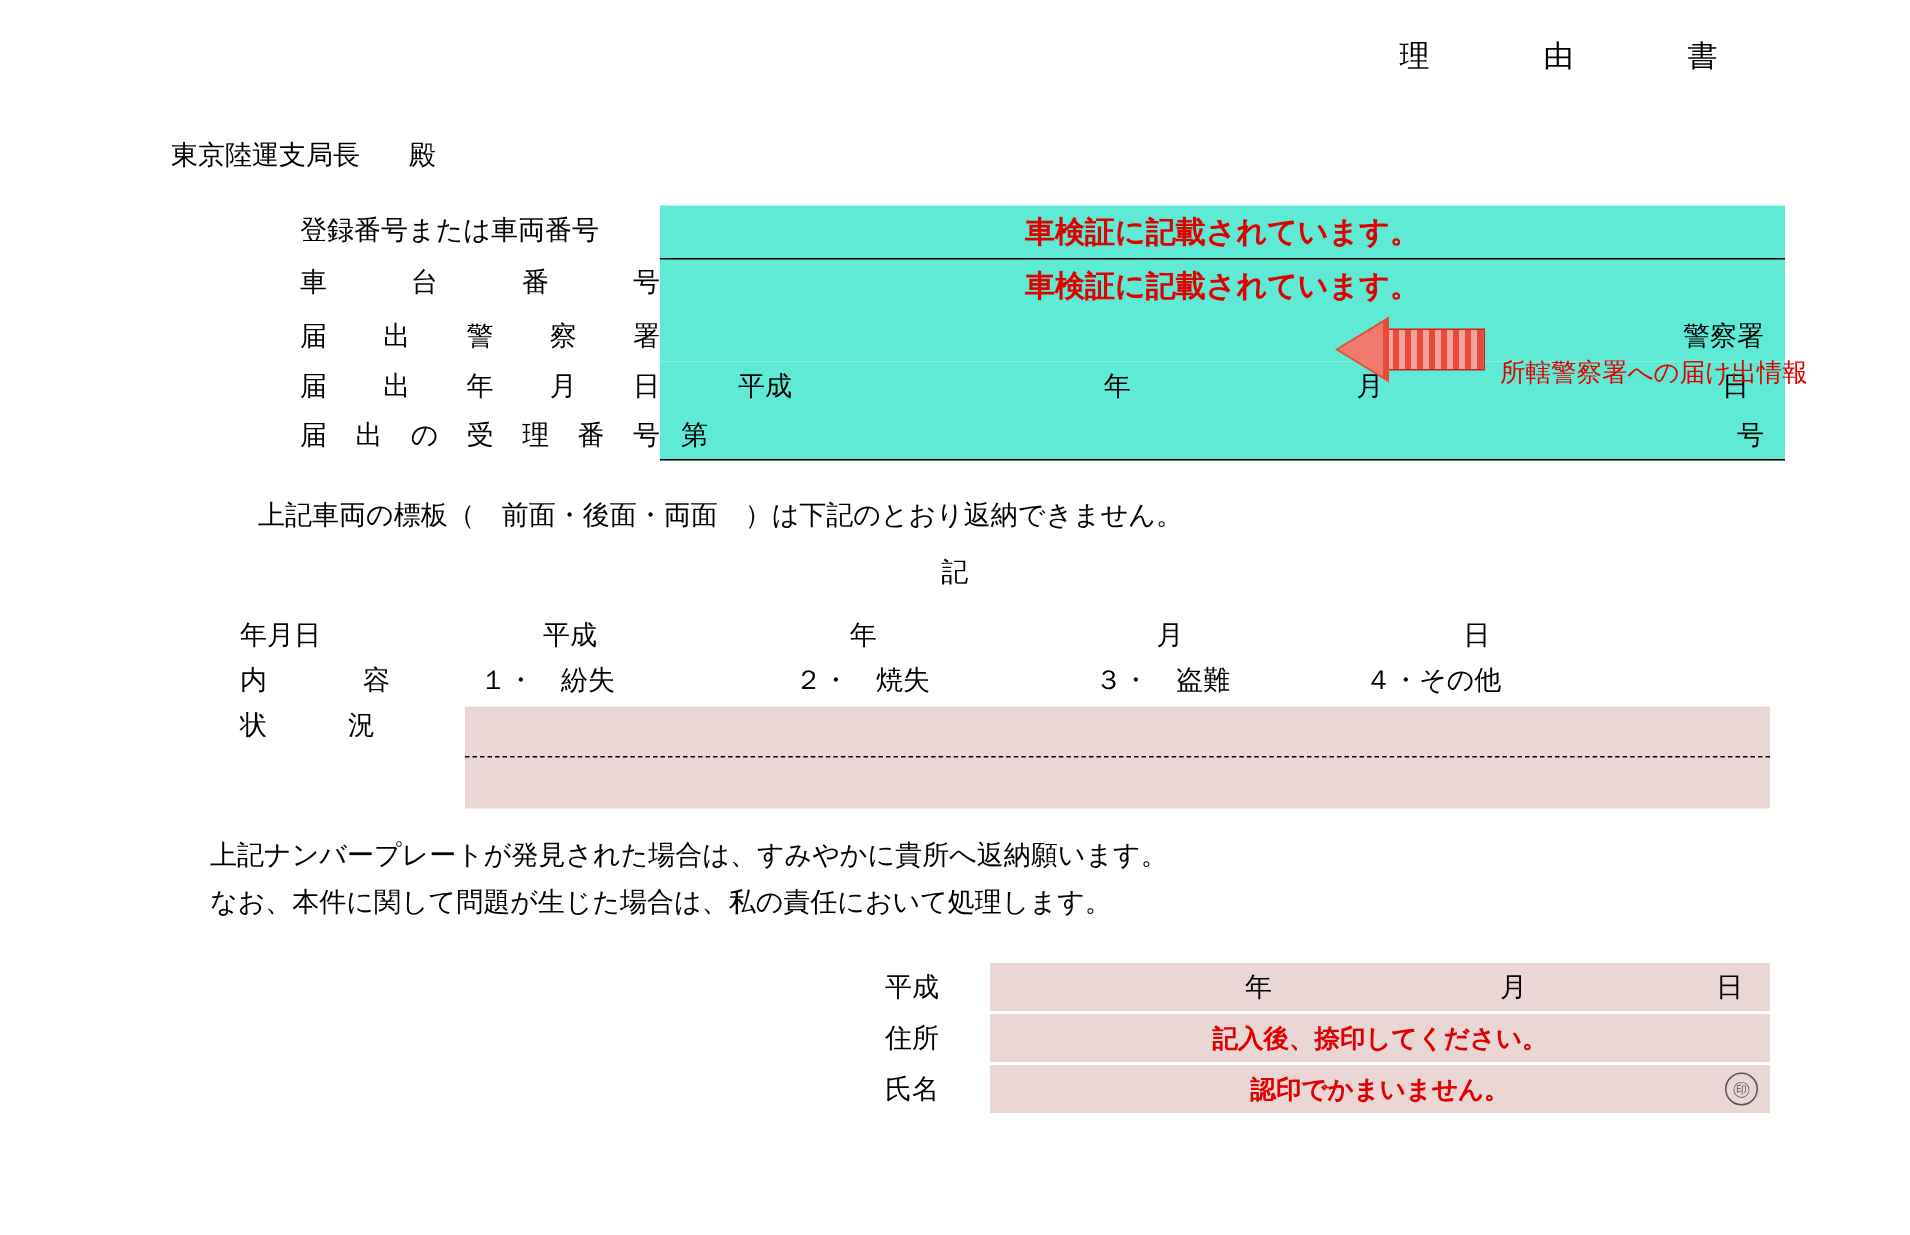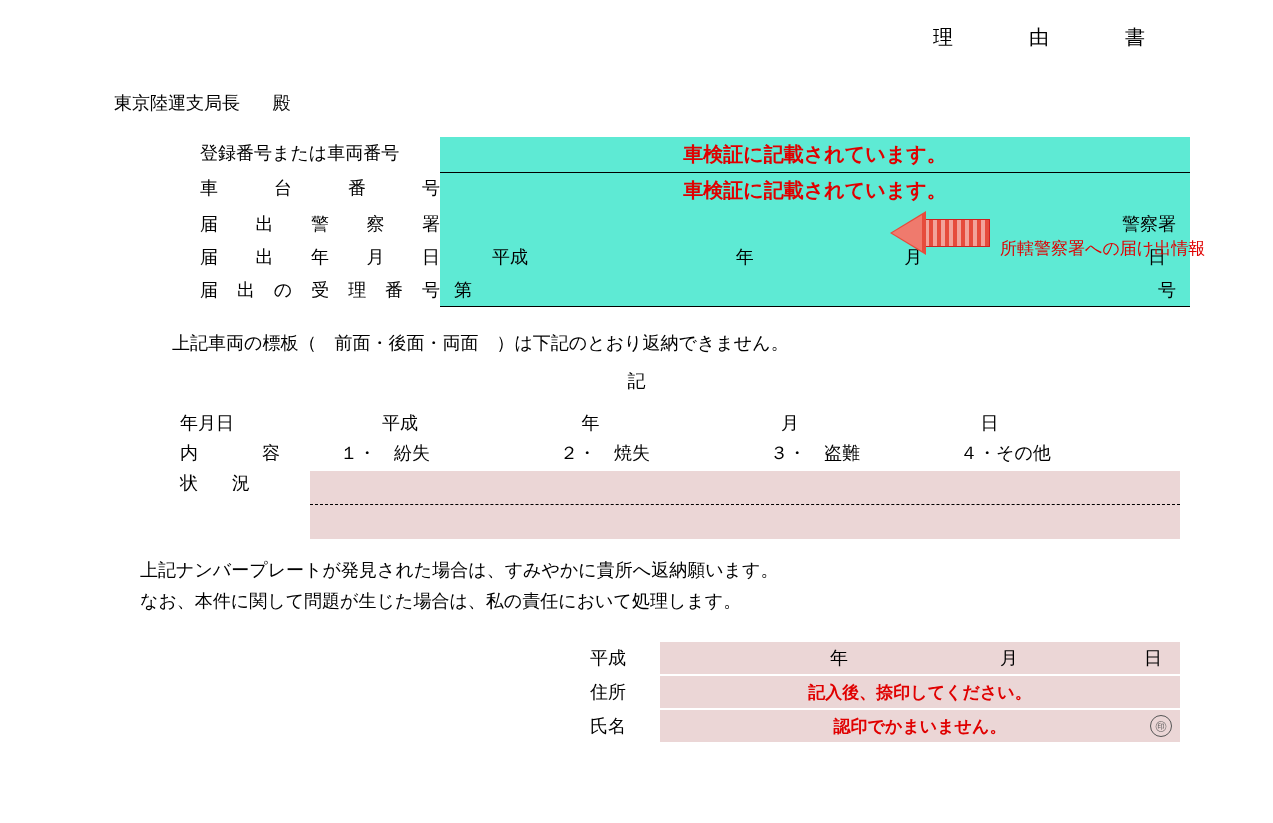--- a/index.html
+++ b/index.html
@@ -33,31 +33,31 @@
   .receipt-row .val { display: flex; justify-content: space-between; padding: 4px 14px; }
   .callout { position: absolute; right: -90px; top: 72px; width: 390px; height: 48px; }
   .arrow-box { position: absolute; left: 0; top: 10px; width: 100px; height: 28px; }
   .arrow-head { position: absolute; left: 0; top: -8px; width: 0; height: 0; border-top: 22px solid transparent; border-bottom: 22px solid transparent; border-right: 36px solid #e64b3c; }
   .arrow-head2 { position: absolute; left: 2px; top: -4px; width: 0; height: 0; border-top: 18px solid transparent; border-bottom: 18px solid transparent; border-right: 30px solid #ef7a6d; }
   .arrow-shaft { position: absolute; left: 30px; top: 0; width: 70px; height: 28px; background: repeating-linear-gradient(90deg,#e64b3c 0,#e64b3c 4px,#f2a29a 4px,#f2a29a 8px); border: 1px solid #c22; }
   .callout-text { position: absolute; left: 110px; top: 28px; color: #e00000; font-weight: normal; font-size: 17px; white-space: nowrap; }
   .para { margin: 24px 0 12px 72px; font-size: 18px; }
   .ki { text-align: center; margin: 14px 0 18px; }
   .mid-table { margin-left: 60px; width: 1020px; }
-  .mid-row { display: flex; margin-bottom: 6px; align-items: flex-start; margin-left: 20px; }
+  .mid-row { display: flex; margin-bottom: 6px; align-items: flex-start; }
   .mid-lbl { width: 160px; font-size: 18px; }
   .mid-lbl.justify { text-align-last: justify; padding-right: 60px; }
   .mid-val { flex: 1; }
   .date-line { display: flex; }
   .date-line .du { text-align: left; }
   .date-line .du.era { width: 210px; }
   .date-line .du.y { width: 200px; }
   .date-line .du.m { width: 180px; }
   .date-line .du.d { width: 100px; }
-  .options { display: flex; gap: 10px; }
+  .options { display: flex; gap: 0; }
   .options span { white-space: nowrap; }
   .situation-lines { background: #ebd6d6; width: 870px; }
   .sit-line { height: 34px; border-bottom: 1px dashed #000; display: flex; align-items: center; justify-content: center; }
   .sit-line:last-child { border-bottom: none; }
   .sit-line .red-note { font-size: 18px; }
   .footer-text { margin: 16px 0 0 40px; font-size: 18px; line-height: 1.7; }
   .sign-block { margin: 26px 0 0 490px; width: 590px; }
   .sign-row { display: flex; align-items: center; margin-bottom: 2px; }
   .sign-lbl { width: 70px; }
   .sign-val { flex: 1; background: #ebd6d6; height: 32px; display: flex; align-items: center; justify-content: center; position: relative; font-size: 17px; }

